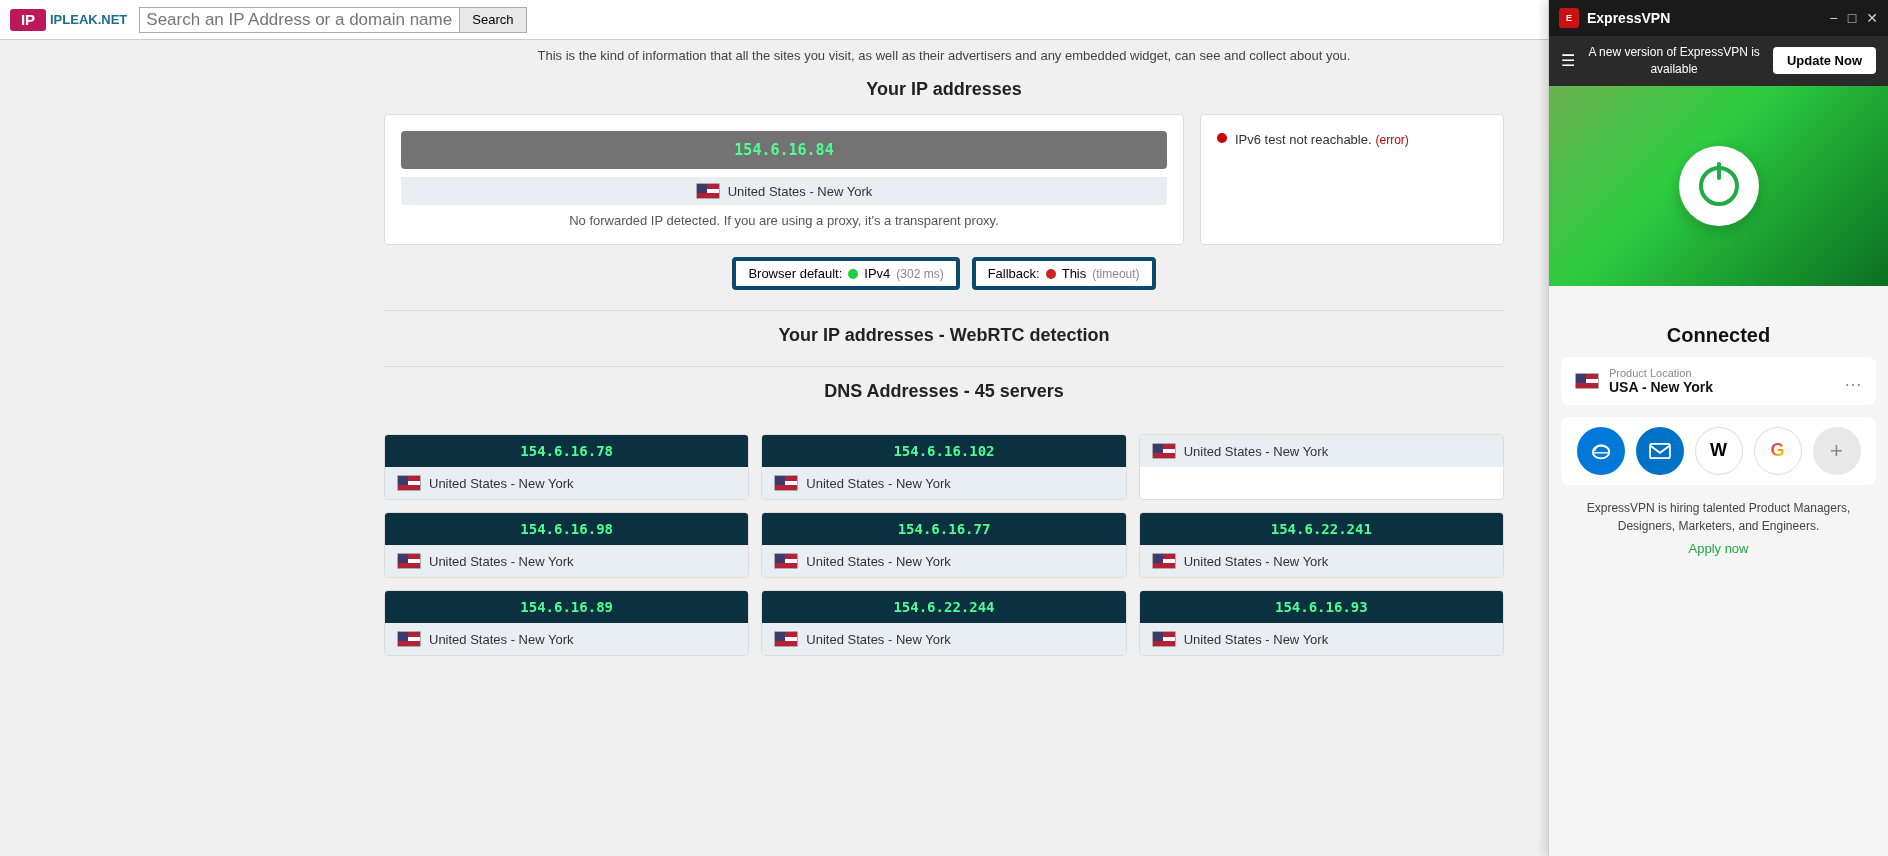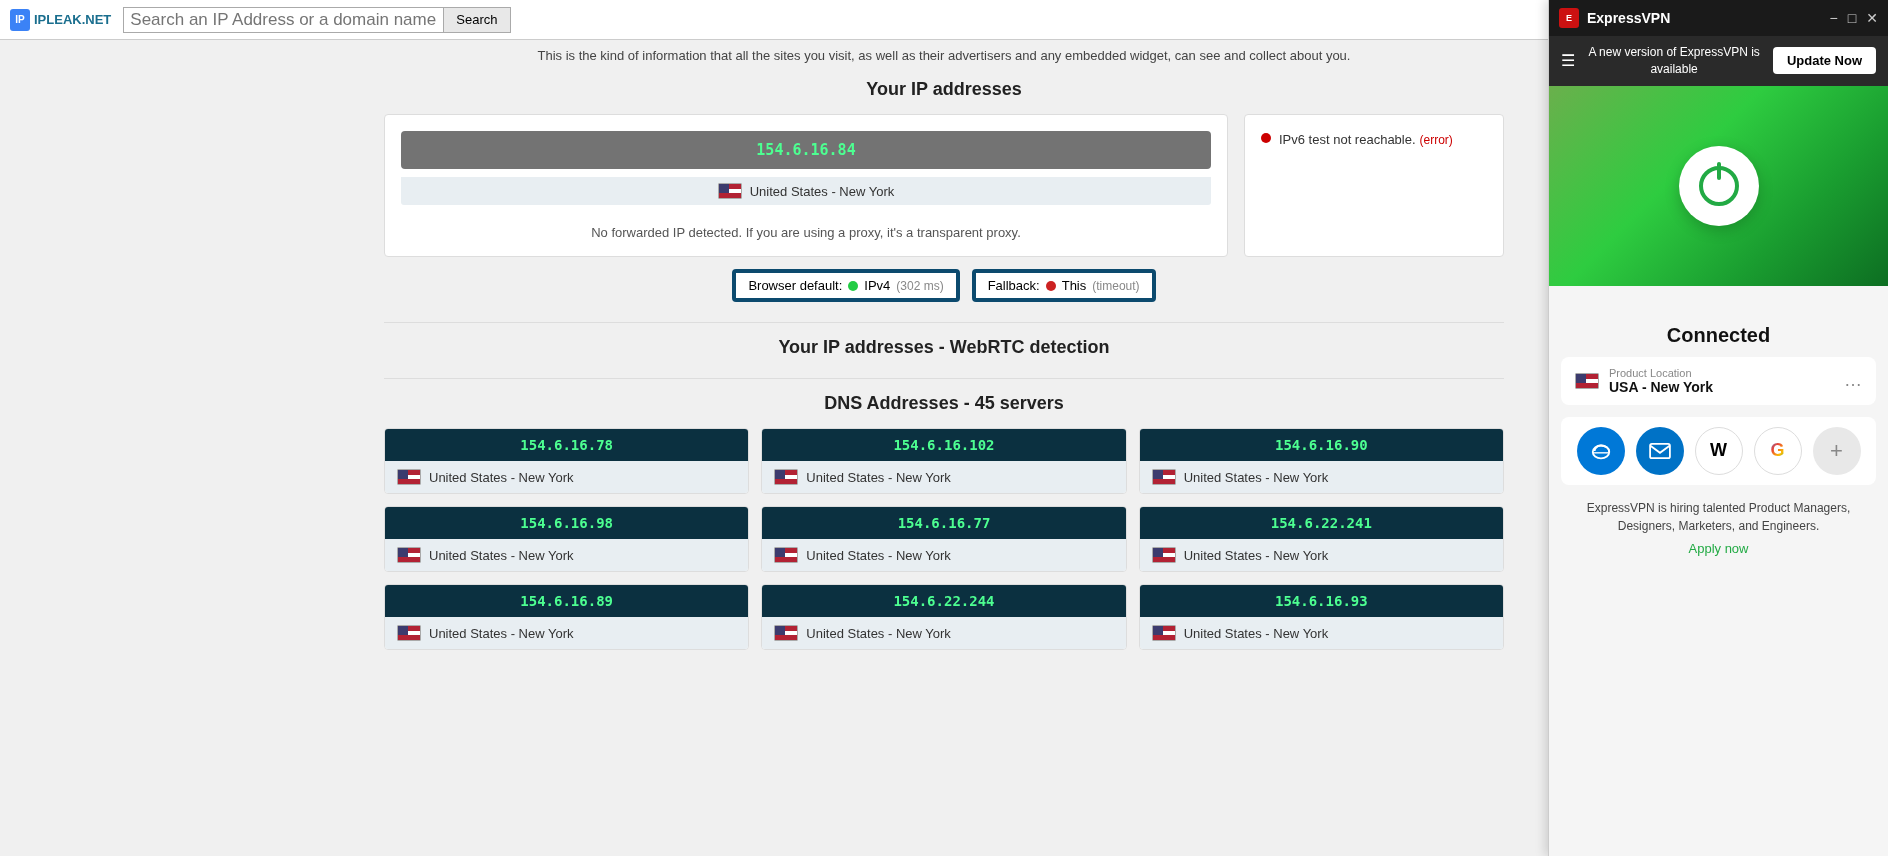--- a/index.html
+++ b/index.html
@@ -17,25 +17,25 @@
     }
     #logo {
       font-size: 13px;
       font-weight: bold;
       color: #1a6e8e;
       margin-right: 12px;
       white-space: nowrap;
       display: flex; align-items: center; gap: 4px;
     }
     #logo .logo-icon {
-      width: 20px; height: 22px;
-      background: #3b82f6;
+      width: 36px; height: 22px;
+      background: #be185d;
       border-radius: 3px;
       display: inline-flex; align-items: center; justify-content: center;
-      color: #fff; font-size: 10px; font-weight: bold;
+      color: #fff; font-size: 15px; font-weight: bold;
     }
     #search-bar {
       display: flex; align-items: center; gap: 0;
     }
     #search-input {
       width: 320px; height: 26px;
       border: 1px solid #aaa; border-right: none;
       padding: 0 6px; font-size: 17px;
       outline: none;
     }
@@ -121,25 +121,25 @@
       flex-shrink: 0;
     }
     .flag::after {
       content: '';
       position: absolute; top: 0; left: 0;
       width: 10px; height: 9px;
       background: #3c3b6e;
     }
     .ip-location-text { font-size: 13px; color: #333; }
     .no-forward-text {
-      font-size: 13px; color: #555; text-align: center; margin-top: 20px;
+      font-size: 13px; color: #555; text-align: center; margin-top: 8px;
     }
 
     .ipv6-box {
-      width: 260px;
+      width: 304px;
       background: #fff;
       border: 1px solid #ddd;
       border-radius: 4px;
       padding: 16px;
       display: flex; align-items: flex-start;
     }
     .ipv6-dot {
       width: 10px; height: 10px;
       background: #c00; border-radius: 50%;
       margin-right: 8px; margin-top: 2px; flex-shrink: 0;
@@ -159,21 +159,21 @@
     .dot-green { width:10px;height:10px;border-radius:50%;background:#22cc44;display:inline-block; }
     .dot-red { width:10px;height:10px;border-radius:50%;background:#cc2222;display:inline-block; }
 
     
     .webrtc-section { margin-bottom: 20px; }
     .webrtc-desc { text-align: center; font-size: 13px; color: #444; margin-top: 6px; }
     .webrtc-link { color: #1a6e8e; text-decoration: none; }
 
     
     .dns-section-title {
-      text-align: center; font-size: 18px; font-weight: bold; color: #222; margin-bottom: 14px;
+      text-align: center; font-size: 18px; font-weight: bold; color: #222; margin-bottom: 32px;
     }
 
     .dns-grid {
       display: grid;
       grid-template-columns: repeat(3, 1fr);
       gap: 12px;
     }
 
     .dns-card {
       background: #fff;
@@ -425,23 +425,20 @@
         <div class="dns-card">
       <div class="dns-card-header">
         <span class="dns-card-ip">154.6.16.102</span>
       </div>
       <div class="dns-card-body">
         <div class="flag"></div>
         <span class="dns-location">United States - New York</span>
       </div>
     </div>
         <div class="dns-card">
-      <div class="dns-card-header">
-        <span class="dns-card-ip">154.6.16.90</span>
-      </div>
       <div class="dns-card-body">
         <div class="flag"></div>
         <span class="dns-location">United States - New York</span>
       </div>
     </div>
         <div class="dns-card">
       <div class="dns-card-header">
         <span class="dns-card-ip">154.6.16.98</span>
       </div>
       <div class="dns-card-body">

